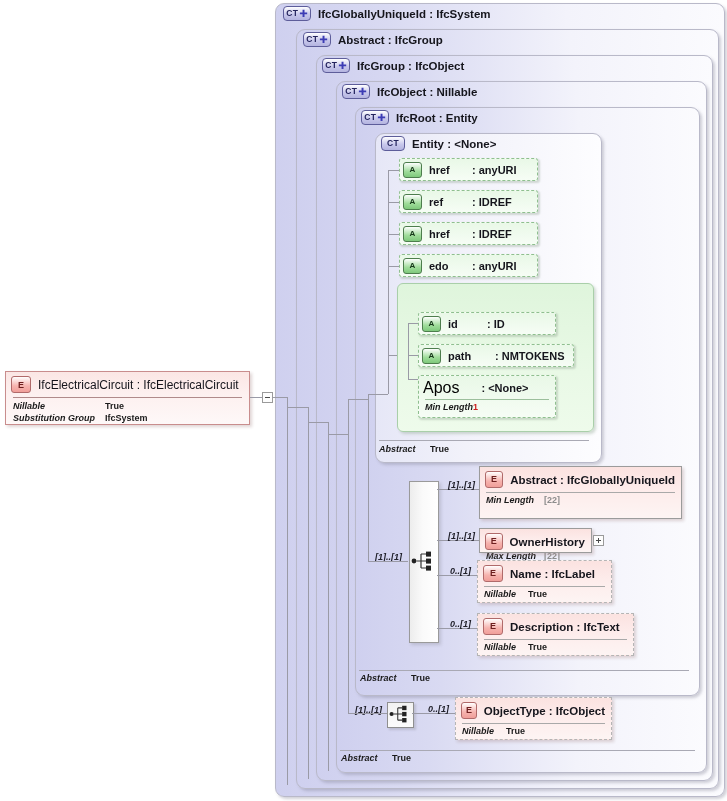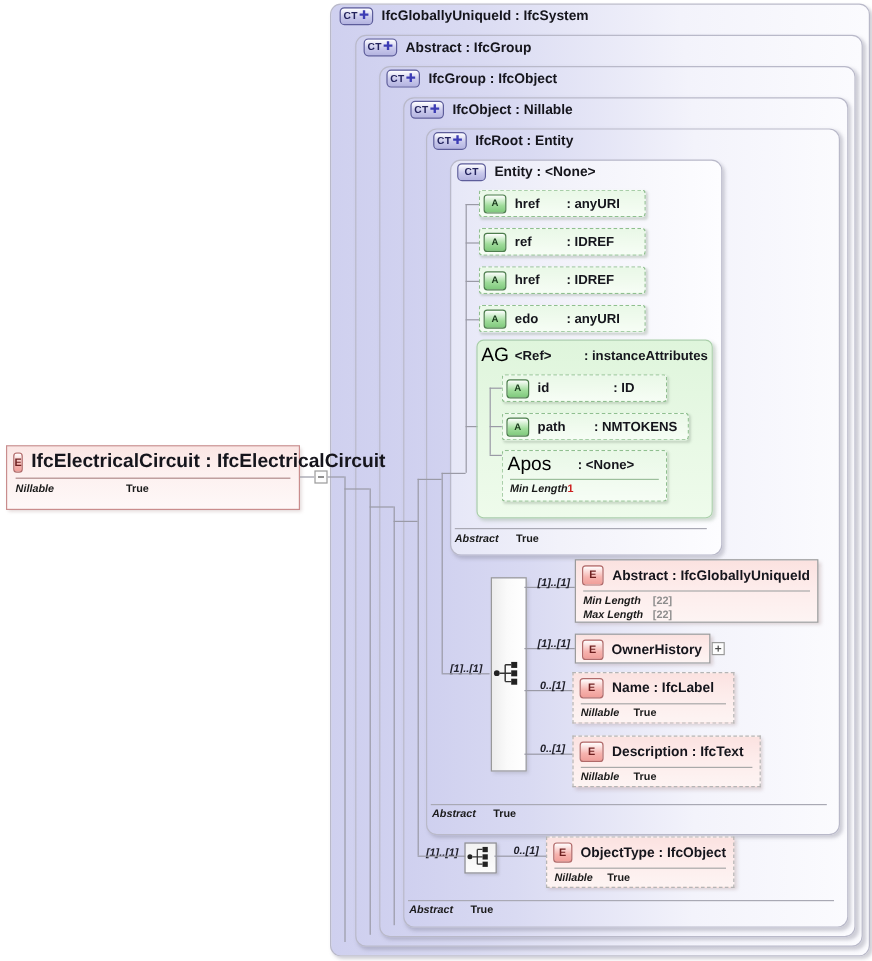--- a/index.html
+++ b/index.html
@@ -135,27 +135,31 @@
   <div class="ct-hdr" style="left:381px;top:136px;">
     <span class="badge" style="min-width:18px;">CT</span>
     <span>Entity     : &lt;None&gt;</span>
   </div>
 
   <div class="rootbox" style="left:5px;top:371px;width:245px;height:54px;">
     <div class="ehdr" style="display:flex;align-items:center;gap:7px;padding:4px 6px 3px 5px;">
       <span class="ebadge" style="display:inline-flex;align-items:center;justify-content:center;width:18px;height:15px;border:1px solid #b06a6a;border-radius:3px;background:linear-gradient(to bottom,#ffffff 0%,#f6b3ae 60%,#f09e99 100%);color:#6d1f1f;font-size:9px;font-weight:bold;">
           <span>E</span>
         </span>
-      <span class="etitle" style="font-size:16px;font-weight:bold;color:#15151c;white-space:nowrap;">IfcElectricalCircuit : IfcElectricalCircuit</span>
+      <span class="etitle" style="font-size:12px;font-weight:normal;color:#15151c;white-space:nowrap;">IfcElectricalCircuit : IfcElectricalCircuit</span>
     </div>
     <div style="height:1px;background:#b08a8a;margin:1px 7px 3px 7px;"></div>
     <div class="facets" style="padding:0 7px;">
       <div class="facet">
         <span class="fk" style="width:92px;display:inline-block;">Nillable</span>
         <span class="fv">True</span>
+      </div>
+      <div class="facet">
+        <span class="fk" style="width:92px;display:inline-block;">Substitution Group</span>
+        <span class="fv">IfcSystem</span>
       </div>
     </div>
   </div>
 
   <div class="ln lnh" style="left:250px;top:397px;width:12px;"></div>
   <div class="tgl" style="left:262px;top:392px;"></div>
   <div class="ln lnh" style="left:273px;top:397px;width:14px;"></div>
 
   <div class="ln lnv" style="left:287px;top:397px;height:388px;"></div>
   <div class="ln lnh" style="left:287px;top:407px;width:21px;"></div>
@@ -200,36 +204,30 @@
   <div class="attr" style="left:399px;top:254px;width:139px;">
     <span class="abadge">
         <span>A</span>
       </span>
     <span class="aname">edo</span>
     <span class="atype" style="left:72px;">: anyURI</span>
   </div>
 
   <div class="ln lnh" style="left:388px;top:355px;width:12px;"></div>
   <div class="agroup" style="left:397px;top:283px;width:195px;height:147px;"></div>
-  <div style="position:absolute;left:401px;top:288px;display:flex;align-items:center;gap:7px;">
-    <span class="abadge" style="width:21px;">
-      <span>AG</span></span>
-    <span style="font-size:11px;font-weight:bold;color:#15151c;">&lt;Ref&gt;</span>
-    <span style="font-size:11px;font-weight:bold;color:#15151c;margin-left:20px;">: instanceAttributes</span>
-  </div>
 
   <div class="ln lnv" style="left:408px;top:323px;height:56px;"></div>
 
   <div class="ln lnh" style="left:408px;top:323px;width:11px;"></div>
   <div class="attr" style="left:418px;top:312px;width:138px;">
     <span class="abadge">
         <span>A</span>
       </span>
     <span class="aname">id</span>
-    <span class="atype" style="left:92px;">: ID</span>
+    <span class="atype" style="left:68px;">: ID</span>
   </div>
 
   <div class="ln lnh" style="left:408px;top:355px;width:11px;"></div>
   <div class="attr" style="left:418px;top:344px;width:156px;">
     <span class="abadge">
         <span>A</span>
       </span>
     <span class="aname">path</span>
     <span class="atype" style="left:76px;">: NMTOKENS</span>
   </div>
@@ -277,21 +275,21 @@
         </span>
       <span class="etitle">Abstract  : IfcGloballyUniqueId</span>
     </div>
     <div class="sep"></div>
     <div class="facets">
       <div class="facet">
         <span class="fk" style="width:58px;display:inline-block;">Min Length</span>
         <span class="fv grey">[22]</span>
       </div>
       <div class="facet">
-        <span class="fk" style="width:58px;display:inline-block;">Max Length</span>
+        <span class="fk" style="width:58px;display:inline-block;margin-top:44px;">Max Length</span>
         <span class="fv grey">[22]</span>
       </div>
     </div>
   </div>
 
   <div class="ln lnh" style="left:437px;top:540px;width:42px;"></div>
   <div class="card" style="left:448px;top:531px;">[1]..[1]</div>
   <div class="ebox solid" style="left:479px;top:528px;width:113px;height:25px;">
     <div class="ehdr">
       <span class="ebadge">

